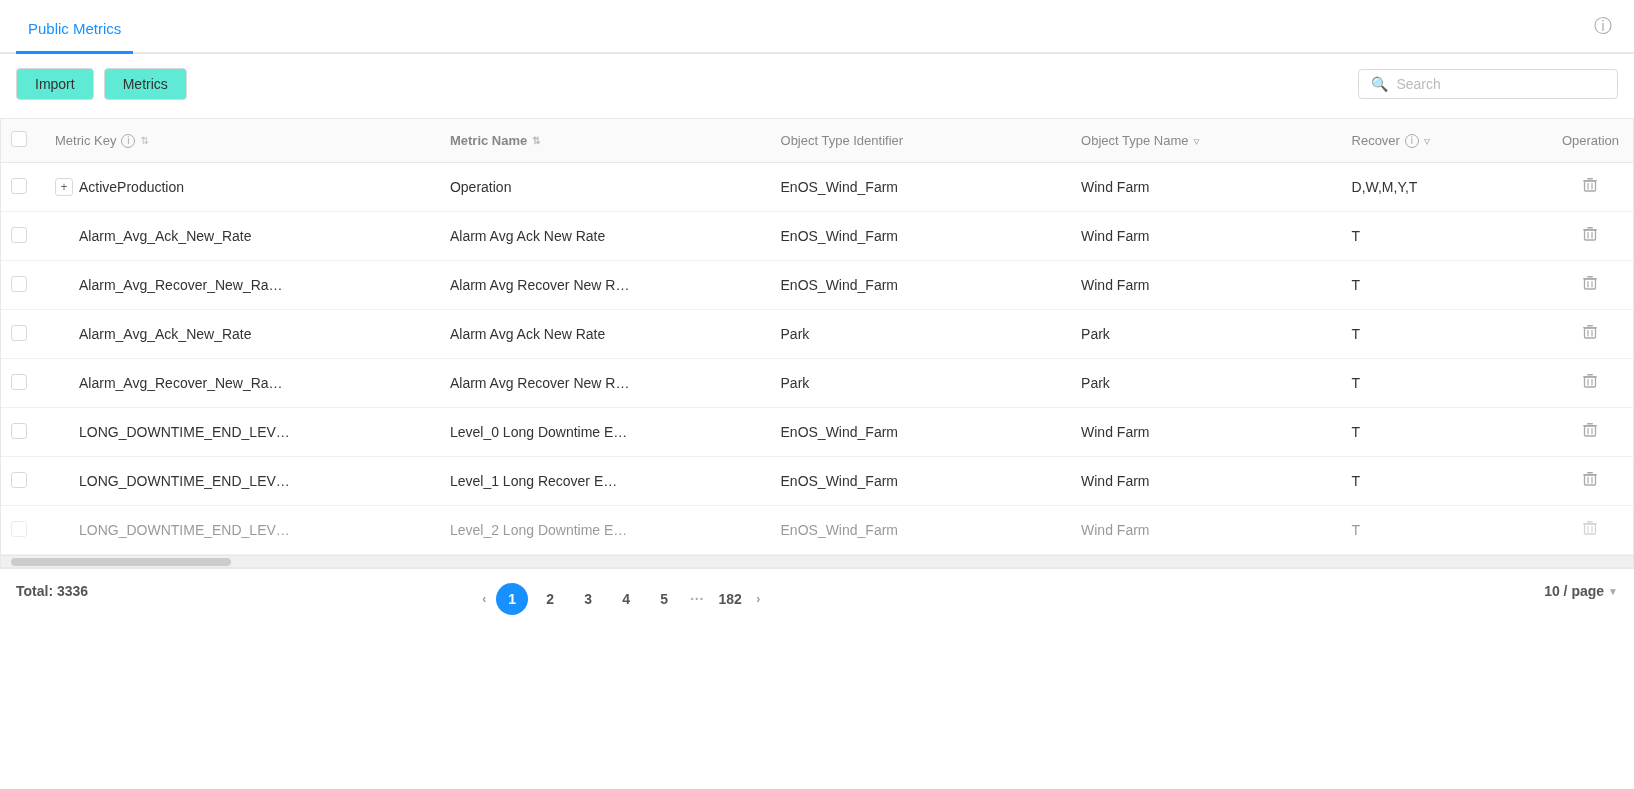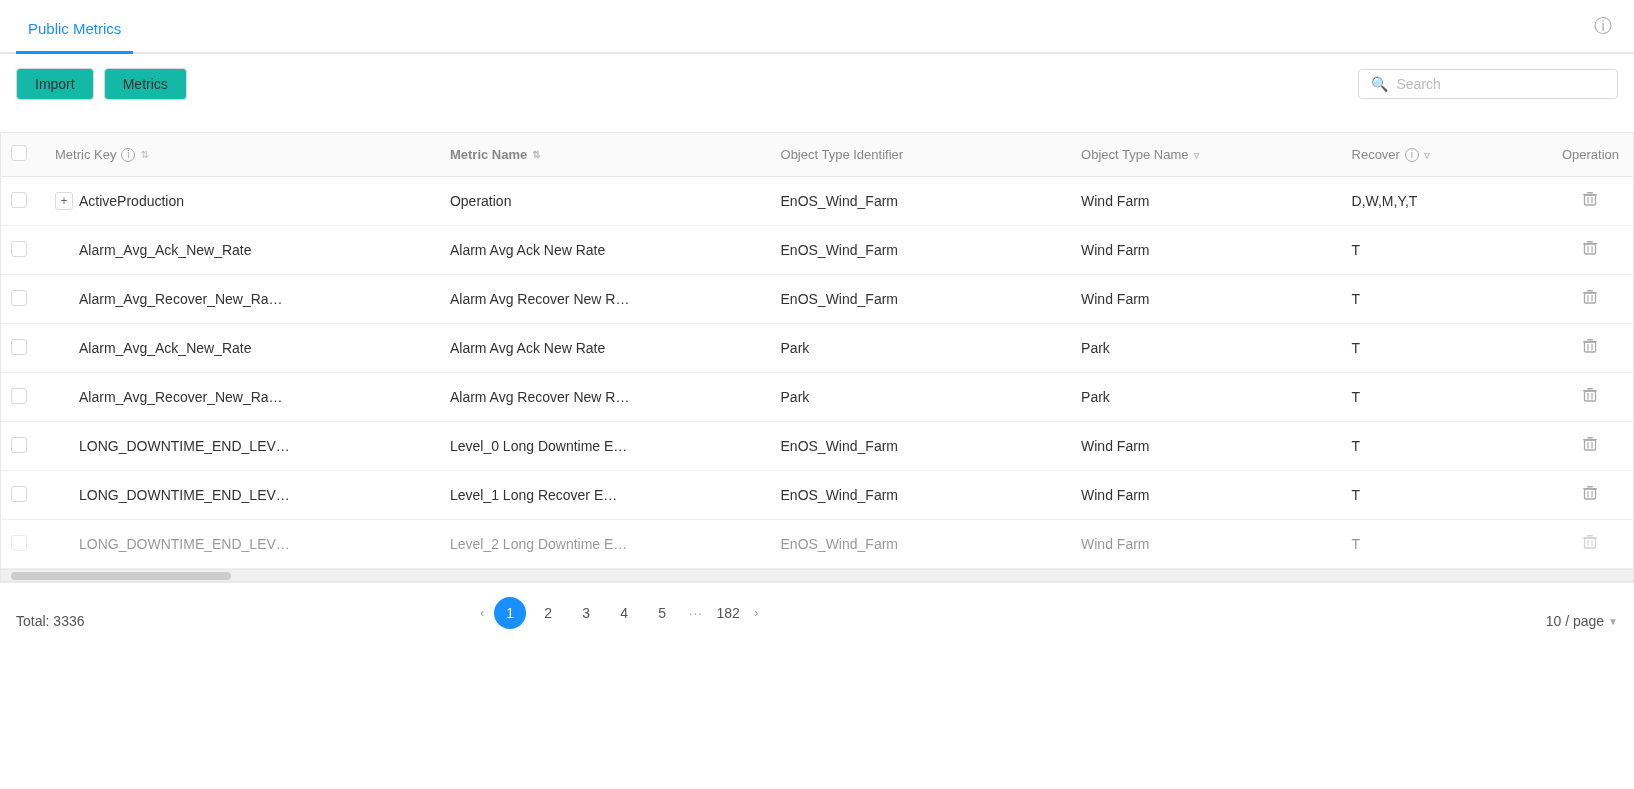--- a/index.html
+++ b/index.html
@@ -2,27 +2,27 @@
 <html><head>
   <meta charset="utf-8">
   <style>
     * { box-sizing: border-box; margin: 0; padding: 0; }
     body { font-family: -apple-system, BlinkMacSystemFont, 'Segoe UI', Arial, sans-serif; font-size: 14px; color: #333; background: #fff; }
     .tab { padding: 16px 12px 14px; cursor: pointer; font-size: 15px; color: #555; border-bottom: 3px solid transparent; margin-bottom: -2px; }
     .tab.active { color: #1890ff; border-bottom: 3px solid #1890ff; font-weight: 500; }
 
     
     .toolbar { display: flex; align-items: center; padding: 14px 16px; gap: 10px; }
-    .btn { padding: 7px 18px; border: 1px solid #d9d9d9; background: #14b8a6; border-radius: 4px; cursor: pointer; font-size: 14px; color: #333; }
+    .btn { padding: 7px 18px; border: 1px solid #d9d9d9; background: #5eead4; border-radius: 4px; cursor: pointer; font-size: 14px; color: #333; }
     .search-box { margin-left: auto; display: flex; align-items: center; border: 1px solid #d9d9d9; border-radius: 4px; padding: 6px 12px; width: 260px; gap: 8px; color: #aaa; }
     .search-box input { border: none; outline: none; font-size: 14px; color: #333; width: 100%; background: transparent; }
     .search-box input::placeholder { color: #bbb; }
 
     
-    .table-wrap { border: 1px solid #e8e8e8; margin: 18px 0 0 0; overflow: hidden; }
+    .table-wrap { border: 1px solid #e8e8e8; margin: 4px 0 0 0; overflow: hidden; }
     .table-container { overflow-x: auto; overflow-y: auto; max-height: 530px; }
     table { width: 100%; border-collapse: collapse; }
     thead tr { background: #fafafa; }
     th { padding: 12px 14px; text-align: left; color: #888; font-weight: 500; font-size: 13px; border-bottom: 1px solid #e8e8e8; white-space: nowrap; position: sticky; top: 0; background: #fafafa; z-index: 1; }
     td { padding: 14px 14px; border-bottom: 1px solid #f0f0f0; font-size: 14px; color: #333; white-space: nowrap; }
     .th-inner { display: flex; align-items: center; gap: 5px; }
     .sort-icon { color: #bbb; font-size: 10px; }
     .filter-icon { color: #aaa; font-size: 12px; }
     .info-icon { width: 14px; height: 14px; border-radius: 50%; border: 1px solid #aaa; display: inline-flex; align-items: center; justify-content: center; font-size: 10px; color: #aaa; cursor: pointer; flex-shrink: 0; }
 
@@ -32,21 +32,21 @@
     
     .expand-btn { width: 18px; height: 18px; border: 1px solid #d9d9d9; border-radius: 3px; display: inline-flex; align-items: center; justify-content: center; font-size: 12px; color: #666; cursor: pointer; flex-shrink: 0; background: #fff; }
 
     
     .delete-icon { color: #aaa; font-size: 16px; cursor: pointer; }
 
     
     .op-col { width: 80px; text-align: center; }
 
     
-    .footer { display: flex; align-items: flex-end; padding: 14px 16px; border-top: 1px solid #e8e8e8; }
+    .footer { display: flex; align-items: flex-start; padding: 14px 16px; border-top: 1px solid #e8e8e8; font-weight: bold; }
     .total-text { font-size: 14px; color: #555; }
     .pagination { display: flex; align-items: center; gap: 6px; margin: 0 auto; }
     .page-btn { width: 32px; height: 32px; border-radius: 50%; display: flex; align-items: center; justify-content: center; cursor: pointer; font-size: 14px; color: #555; border: none; background: transparent; }
     .page-btn.active { background: #1890ff; color: #fff; }
     .page-arrow { font-size: 12px; color: #999; cursor: pointer; padding: 0 4px; }
     .page-ellipsis { color: #aaa; padding: 0 4px; }
     .page-size { margin-left: auto; display: flex; align-items: center; gap: 4px; color: #555; cursor: pointer; }
     .page-size-chevron { font-size: 10px; color: #aaa; }
 
     

